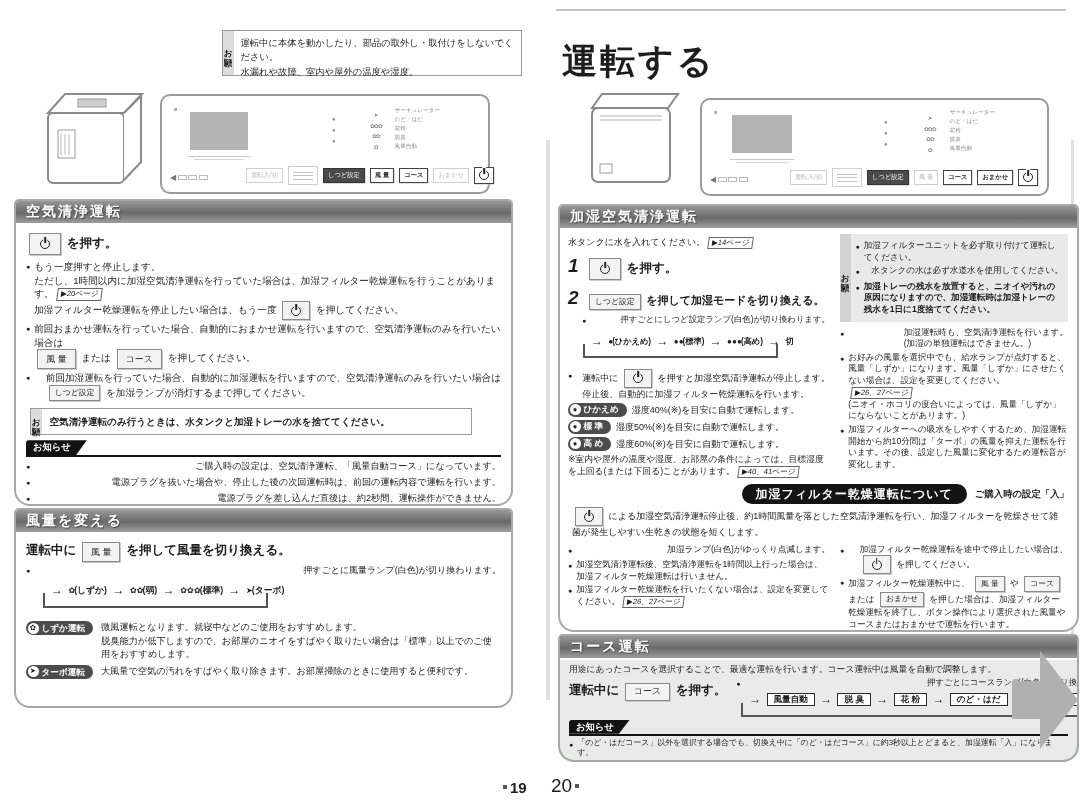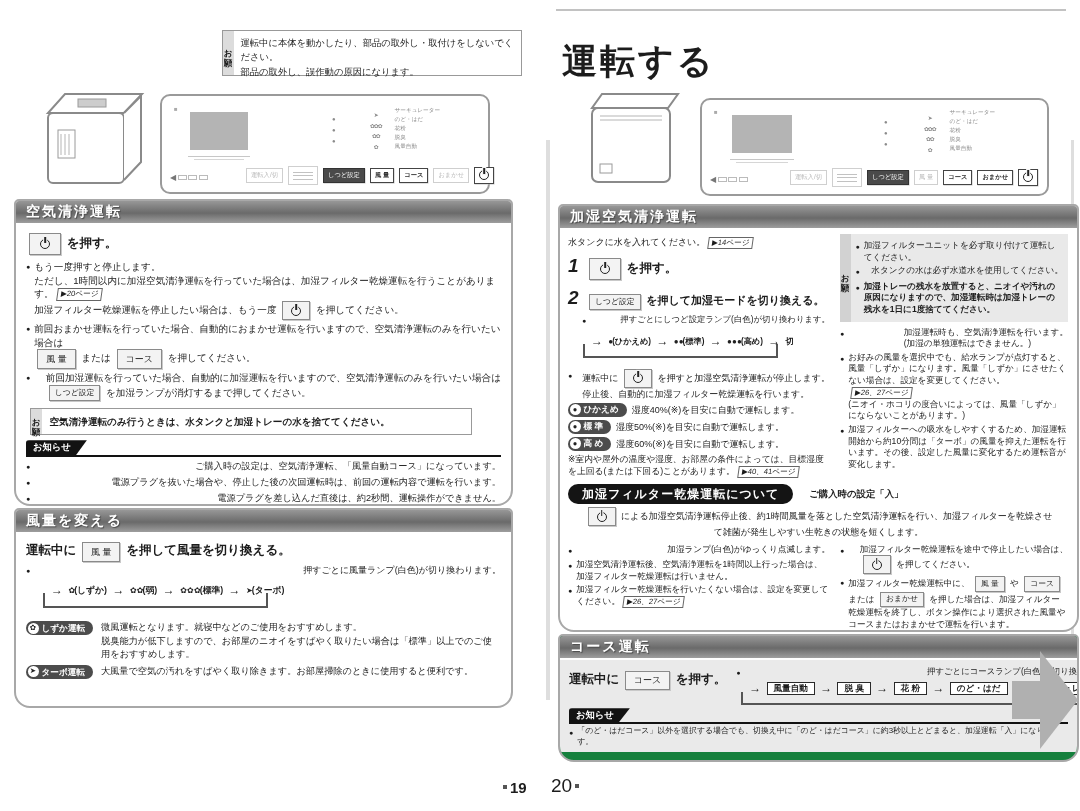--- a/index.html
+++ b/index.html
@@ -94,21 +94,21 @@
 </style>
 </head>
 <body>
 
 <div class="sheet">
 
   <div class="abs negai" style="left:222px;top:30px;width:298px;height:44px;">
     <span class="vlabel">お願い</span>
     <div style="padding:5px 7px;font-size:9.3px;line-height:1.55;">
       <span>運転中に本体を動かしたり、部品の取外し・取付けをしないでください。</span><br>
-      <span>部品の取外し、誤作動の原因になります。</span>
+      <span>水漏れや故障、室内や屋外の温度や湿度。</span>
     </div>
   </div>
 
   <svg class="abs" style="left:18px;top:82px;" width="142" height="114" viewBox="0 0 142 114">
     <path d="M47 12 L124 12 L106 31 L30 31 Z" fill="#fff" stroke="#8a8a8a" stroke-width="2"></path>
     <rect x="30" y="31" width="76" height="70" rx="5" fill="#fff" stroke="#8a8a8a" stroke-width="2"></rect>
     <path d="M106 31 L123 14 L123 80 L106 98" fill="#fff" stroke="#8a8a8a" stroke-width="2"></path>
     <rect x="60" y="17" width="28" height="8" fill="#cdcdcd" stroke="#9a9a9a"></rect>
     <rect x="40" y="48" width="17" height="28" fill="#fff" stroke="#9a9a9a"></rect>
     <line x1="43" y1="52" x2="43" y2="73" stroke="#b5b5b5"></line>
@@ -402,25 +402,25 @@
             </div>
           </div>
           <div class="bl" style="font-size:8.6px;">
               <span class="d">●</span>
               <span>加湿フィルターへの吸水をしやすくするため、加湿運転開始から約10分間は「ターボ」の風量を抑えた運転を行います。その後、設定した風量に変化するため運転音が変化します。</span>
             </div>
         </div>
       </div>
 
       <div style="margin-top:4px;">
-        <div style="display:flex;align-items:center;gap:16px;">
+        <div style="display:flex;align-items:center;gap:8px;justify-content:flex-end;">
           <span class="pillhead">加湿フィルター乾燥運転について</span>
           <span style="font-weight:bold;font-size:9.4px;">ご購入時の設定「入」</span>
         </div>
-        <div style="margin:3px 16px;text-align:center;">
+        <div style="margin:3px 4px;">
           <span class="ibtn pwrbox">
               <span class="pwr"></span>
             </span>
           <span>による加湿空気清浄運転停止後、約1時間風量を落とした空気清浄運転を行い、加湿フィルターを乾燥させて雑菌が発生しやすい生乾きの状態を短くします。</span>
         </div>
         <div style="display:flex;gap:10px;">
           <div style="width:262px;">
             <div class="bl" style="font-size:8.6px;">
                 <span class="d">●</span>
                 <span>加湿ランプ(白色)がゆっくり点滅します。</span>
@@ -460,20 +460,21 @@
           </div>
         </div>
       </div>
 
     </div>
   </div>
 
   <div class="secbox" style="left:558px;top:634px;width:517px;height:124px;background:#15803d;">
     <div class="sechead">コース運転</div>
     <div class="secbody" style="font-size:8.8px;line-height:1.3;padding:4px 9px;background:#eaeaea;">
+      <div>用途にあったコースを選択することで、最適な運転を行います。コース運転中は風量を自動で調整します。</div>
       <div style="display:flex;gap:10px;align-items:flex-start;margin-top:2px;">
         <div style="white-space:nowrap;padding-top:5px;">
           <span class="b13">運転中に</span>
           <span class="ibtn ibtn-lg">コース</span>
           <span class="b13">を押す。</span>
         </div>
         <div>
           <div class="bl" style="font-size:8.4px;margin:0;">
               <span class="d">●</span>
               <span>押すごとにコースランプ(白色)が切り換わります。</span>

